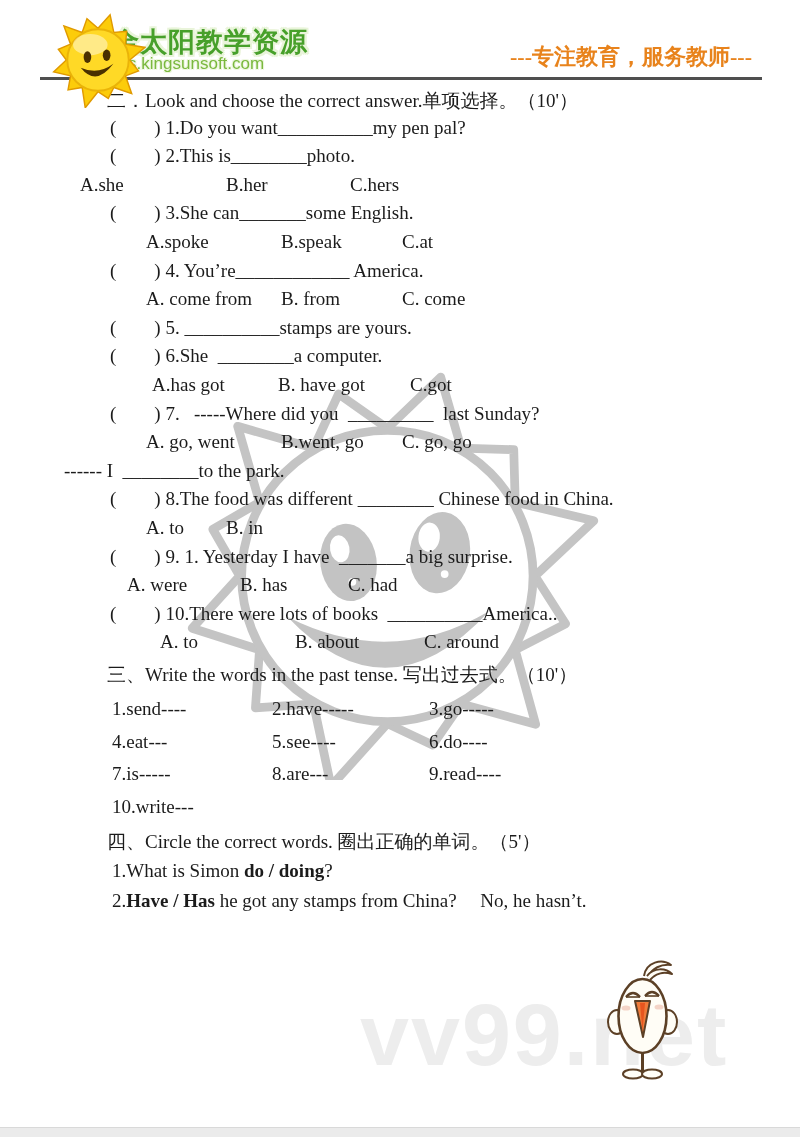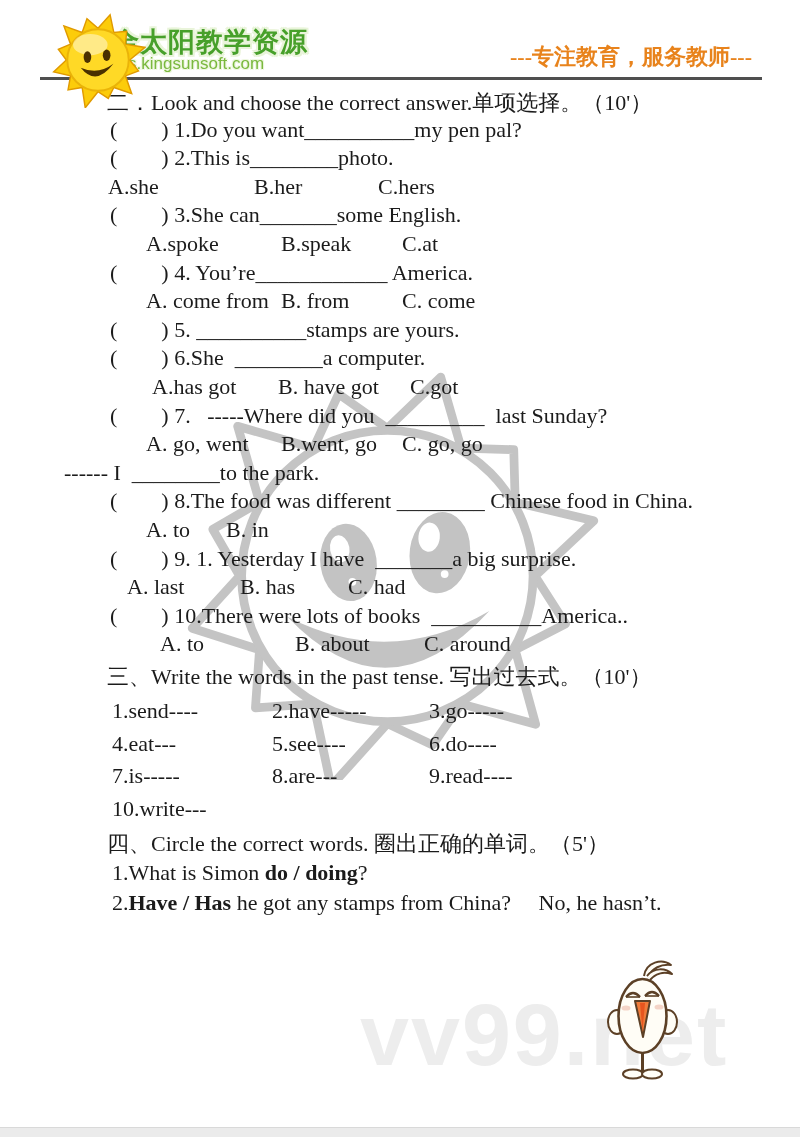--- a/index.html
+++ b/index.html
@@ -22,30 +22,30 @@
   
   #sun-watermark{position:absolute;left:95px;top:372px;width:575px;height:408px;z-index:1;opacity:.85;}
   #site-watermark{position:absolute;left:360px;top:984px;z-index:1;
        font-family:"Liberation Sans",sans-serif;font-weight:bold;font-size:88px;
        letter-spacing:2px;color:#ededed;}
   #bird{position:absolute;left:606px;top:958px;width:74px;height:128px;z-index:2;}
   #page-bottom{position:absolute;left:0;right:0;bottom:0;height:9px;background:#ebebeb;
        border-top:1px solid #d9d9d9;z-index:4;}
 
   
-  #doc-body{position:absolute;top:88px;left:0;right:0;z-index:2;font-size:22px;}
+  #doc-body{position:absolute;top:88px;left:0;right:0;z-index:2;font-size:19px;}
   .line{height:28.6px;white-space:pre;}
   .title{padding-left:107px;}
   .title.s3{height:36px;padding-top:2px;}
   .title.s4{height:31px;}
   .stem{padding-left:110px;}
   .stem.left{padding-left:64px;}
   .opts{display:grid;}
   .o1{padding-left:168px;grid-template-columns:139px 111px auto;}
-  .o2{padding-left:108px;grid-template-columns:146px 124px auto;}
+  .o2{padding-left:80px;grid-template-columns:146px 124px auto;}
   .o3{padding-left:146px;grid-template-columns:135px 121px auto;}
   .o5{padding-left:146px;grid-template-columns:109px 123px auto;}
   .o6{padding-left:152px;grid-template-columns:126px 132px auto;}
   .o8{padding-left:146px;grid-template-columns:80px 70px auto;}
   .o9{padding-left:127px;grid-template-columns:113px 108px auto;}
   .o10{padding-left:160px;grid-template-columns:135px 129px auto;}
   .words{height:32.7px;display:grid;grid-template-columns:160px 157px auto;padding-left:112px;}
   .s4line{height:30px;padding-left:112px;}
   .bold{font-weight:bold;font-family:Liberation Serif, serif;}
 </style>
@@ -112,21 +112,21 @@
       <div class="line opts o3"><span>A. come from</span><span>B. from</span><span>C. come</span></div>
       <div class="line stem">(        ) 5. __________stamps are yours.</div>
       <div class="line stem">(        ) 6.She  ________a computer.</div>
       <div class="line opts o6"><span>A.has got</span><span>B. have got</span><span>C.got</span></div>
       <div class="line stem">(        ) 7.   -----Where did you  _________  last Sunday?</div>
       <div class="line opts o3"><span>A. go, went</span><span>B.went, go</span><span>C. go, go</span></div>
       <div class="line stem left">------ I  ________to the park.</div>
       <div class="line stem">(        ) 8.The food was different ________ Chinese food in China.</div>
       <div class="line opts o8"><span>A. to</span><span>B. in</span></div>
       <div class="line stem">(        ) 9. 1. Yesterday I have  _______a big surprise.</div>
-      <div class="line opts o9"><span>A. last</span><span>B. has</span><span>C. had</span></div>
+      <div class="line opts o9"><span>A. were</span><span>B. has</span><span>C. had</span></div>
       <div class="line stem">(        ) 10.There were lots of books  __________America..</div>
       <div class="line opts o10"><span>A. to</span><span>B. about</span><span>C. around</span></div>
       <div class="line title s3">三、Write the words in the past tense. 写出过去式。（10'）</div>
       <div class="line words"><span>1.send----</span><span>2.have-----</span><span>3.go-----</span></div>
       <div class="line words"><span>4.eat---</span><span>5.see----</span><span>6.do----</span></div>
       <div class="line words"><span>7.is-----</span><span>8.are---</span><span>9.read----</span></div>
       <div class="line words"><span>10.write---</span></div>
       <div class="line title s4">四、Circle the correct words. 圈出正确的单词。（5'）</div>
       <div class="line s4line"><span>1.What is Simon </span><span class="bold">do / doing</span><span>?</span></div>
       <div class="line s4line"><span>2.</span><span class="bold">Have / Has</span><span> he got any stamps from China?     No, he hasn’t.</span></div>

